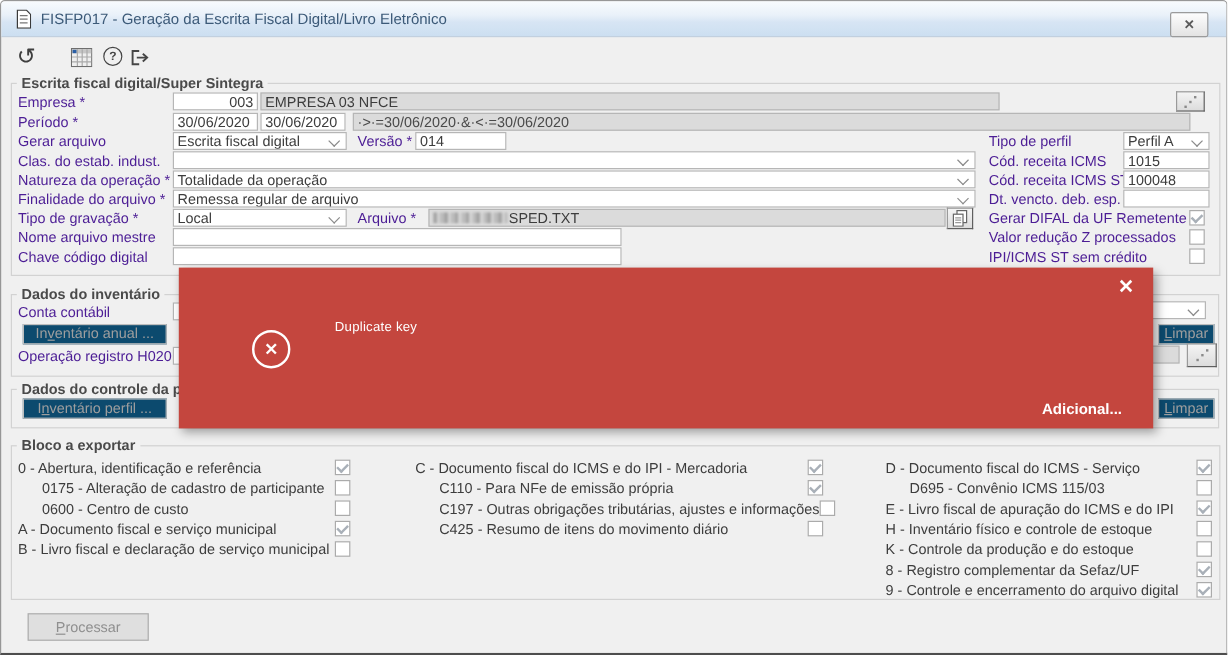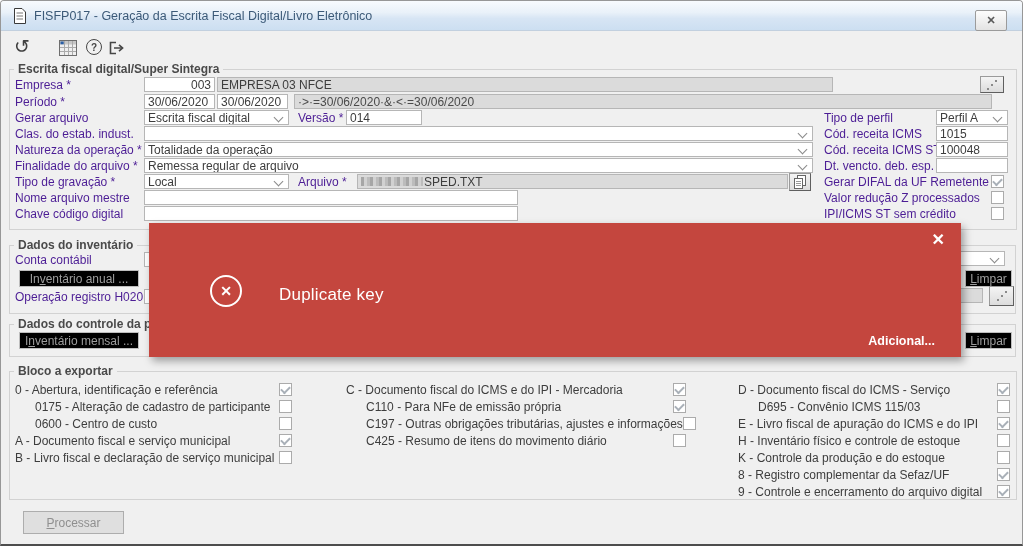--- a/index.html
+++ b/index.html
@@ -24,41 +24,41 @@
   .txt{position:absolute;background:#fff;border:1px solid #B6B6B6;height:15px;box-sizing:border-box;
     font-family:"Liberation Sans",sans-serif;font-size:12px;padding:0 3px;color:#3d3d3d;outline:none;}
   .ro{background:#DBDBDB;}
   .sel{position:absolute;background:#fff;border:1px solid #B6B6B6;height:15px;box-sizing:border-box;
     display:flex;align-items:center;padding:0 18px 0 3px;white-space:nowrap;overflow:hidden;cursor:default;}
   .chev{position:absolute;right:6px;top:3px;width:6px;height:6px;border-right:1px solid #8a8a8a;border-bottom:1px solid #8a8a8a;transform:rotate(45deg);}
   .cb{position:relative;display:inline-block;width:13px;height:13px;background:#fff;border:1px solid #ABABAB;box-sizing:border-box;flex:none;}
   .cb.abs{position:absolute;}
   .cb.checked::after{content:'';position:absolute;left:1px;top:2px;width:7px;height:4px;
     border-left:2px solid #A9B0B8;border-bottom:2px solid #A9B0B8;transform:rotate(-45deg);}
-  .gbtn{position:absolute;background:#000000;border:1px solid #BDBDBD;color:#9E9E9E;
-    display:flex;align-items:center;justify-content:center;box-sizing:border-box;white-space:nowrap;cursor:default;}
+  .gbtn{position:absolute;background:#0c4a6e;border:1px solid #BDBDBD;color:#9E9E9E;
+    display:flex;justify-content:center;box-sizing:border-box;white-space:nowrap;cursor:default;}
   .fbtn{position:absolute;background:#DFDFDF;border:1px solid #ADADAD;color:#8F8F8F;
     display:flex;align-items:center;justify-content:center;box-sizing:border-box;white-space:nowrap;cursor:default;}
   .key{text-decoration:underline;}
   .mini-btn{position:absolute;background:linear-gradient(#F4F4F4,#DCDCDC);border:1px solid #9a9a9a;
     border-right-color:#5f5f5f;border-bottom-color:#5f5f5f;box-sizing:border-box;
     display:flex;align-items:center;justify-content:center;cursor:pointer;}
   .ddots{position:relative;width:2px;height:2px;background:#8a8a8a;
     box-shadow:4px -4px 0 #8a8a8a,-4px 4px 0 #8a8a8a;}
   .redact{display:inline-block;width:62px;height:9px;margin-right:1px;
     background:repeating-linear-gradient(90deg,#9a9a9a 0 3px,#cfcfcf 3px 6px,#b5b5b5 6px 9px);
     filter:blur(.7px);opacity:.8;}
   
   .toast{position:absolute;left:148px;top:222px;width:812px;height:134px;z-index:10;
     box-shadow:3px 4px 8px rgba(0,0,0,.35);color:#fff;}
   .toast-x{position:absolute;right:16px;top:8px;font-size:16px;font-weight:bold;cursor:pointer;line-height:18px;}
   .err-circle{position:absolute;left:61px;top:52px;width:32px;height:32px;border:2.5px solid #fff;border-radius:50%;
     box-sizing:border-box;display:flex;align-items:center;justify-content:center;}
   .err-x{font-size:14px;font-weight:bold;line-height:14px;}
-  .toast-msg{position:absolute;left:130px;top:62px;font-size:17px;letter-spacing:.2px;}
+  .toast-msg{position:absolute;left:130px;top:44px;font-size:11px;letter-spacing:.2px;}
   .toast-link{position:absolute;right:26px;bottom:9px;font-size:12.5px;font-weight:bold;cursor:pointer;}
   
   .bcol{position:absolute;}
   .brow{display:flex;align-items:center;height:17px;}
   .blbl{flex:1;white-space:nowrap;color:#3d3d3d;}
   .blbl.ind{padding-left:20px;}
   .help-icon{position:absolute;left:85px;top:38px;width:14px;height:14px;border:1.5px solid #464646;border-radius:50%;
     color:#464646;font-size:10px;font-weight:bold;display:flex;align-items:center;justify-content:center;box-sizing:content-box;cursor:pointer;}
   svg{display:block;}
 </style>
@@ -210,21 +210,21 @@
   <input class="txt" style="left: 143px; top: 288px; width: 374px;">
   <div class="txt ro" style="left:900px;top:287px;width:82px;"></div>
   <div class="mini-btn" style="left:988px;top:285px;width:25px;height:20px;">
       <i class="ddots"></i>
     </div>
 
   <div class="group" style="left:8px;top:323px;width:1005px;height:31px;">
     <span class="gtitle">Dados do controle da pr</span>
   </div>
   <div class="gbtn" style="left:18px;top:331px;width:120px;height:17px;">
-    <span><span>I</span><span class="key">n</span><span>ventário mensal ...</span></span>
+    <span><span>I</span><span class="key">n</span><span>ventário perfil ...</span></span>
   </div>
   <div class="gbtn" style="left:964px;top:331px;width:47px;height:17px;">
     <span><span class="key">L</span><span>impar</span></span>
   </div>
 
   <div class="group" style="left:8px;top:370px;width:1006px;height:127px;">
     <span class="gtitle">Bloco a exportar</span>
   </div>
 
   <div class="bcol" style="left:14px;top:380px;width:277px;">

